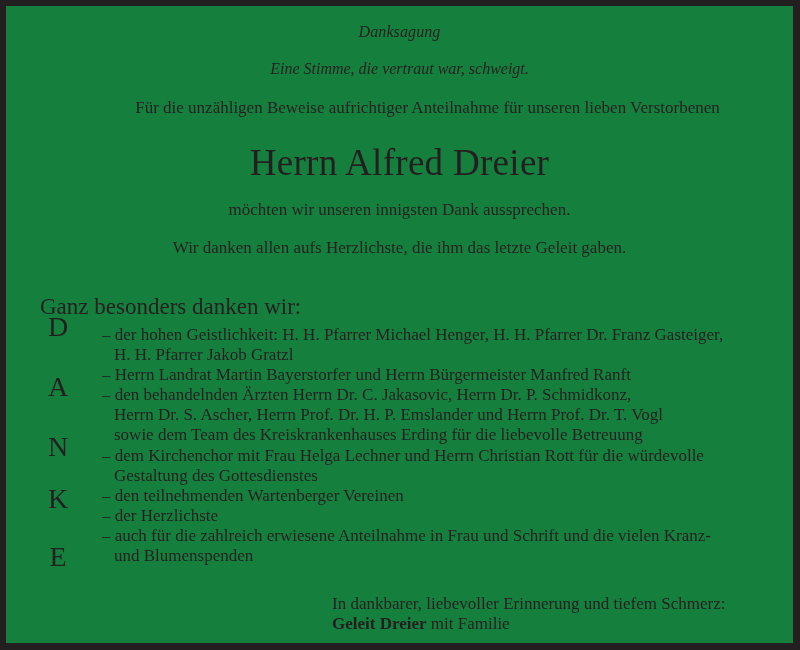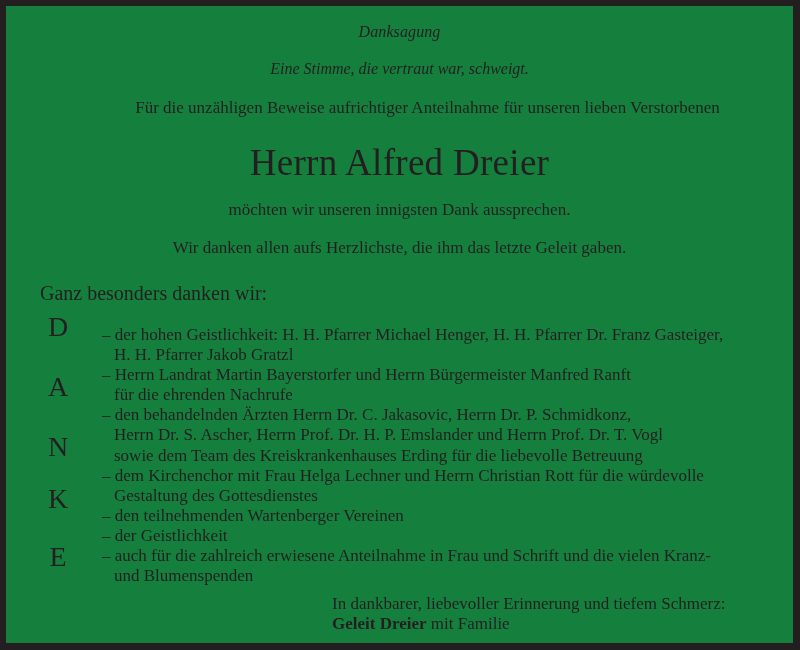--- a/index.html
+++ b/index.html
@@ -18,22 +18,22 @@
     background: #15803d;
   }
   .center { position: absolute; left: 0; width: 787px; text-align: center; white-space: nowrap; }
   .heading { top: 17px; font-size: 16px; font-style: italic; letter-spacing: 0.1px; }
   .motto { top: 54px; font-size: 16px; font-style: italic; }
   .intro { top: 92px; font-size: 17px; margin-left: 28px; }
   .name { top: 135px; font-size: 37px; letter-spacing: 0.3px; }
   .thanks { top: 194px; font-size: 17px; }
   .thanks2 { top: 232px; font-size: 17px; }
   .special {
-    position: absolute; left: 34px; top: 276px;
-    font-size: 20px; white-space: nowrap;
+    position: absolute; left: 34px; top: 288px;
+    font-size: 23px; white-space: nowrap;
   }
   .danke-letter {
     position: absolute; left: 34px; width: 36px; text-align: center;
     font-size: 28px; line-height: 30px;
   }
   .list {
     position: absolute; left: 84px; top: 307px;
     font-size: 17px; line-height: 20.1px;
     margin: 12px; padding: 0; list-style: none;
   }
@@ -61,28 +61,27 @@
   <div class="danke-letter" style="top:306px">D</div>
   <div class="danke-letter" style="top:366px">A</div>
   <div class="danke-letter" style="top:426px">N</div>
   <div class="danke-letter" style="top:478px">K</div>
   <div class="danke-letter" style="top:536px">E</div>
 
   <ul class="list">
     <li>– der hohen Geistlichkeit: H. H. Pfarrer Michael Henger, H. H. Pfarrer Dr. Franz Gasteiger,</li>
     <li class="cont">H. H. Pfarrer Jakob Gratzl</li>
     <li>– Herrn Landrat Martin Bayerstorfer und Herrn Bürgermeister Manfred Ranft</li>
-    <li class="cont">für die ehrenden Nachrufe</li>
     <li>– den behandelnden Ärzten Herrn Dr. C. Jakasovic, Herrn Dr. P. Schmidkonz,</li>
     <li class="cont">Herrn Dr. S. Ascher, Herrn Prof. Dr. H. P. Emslander und Herrn Prof. Dr. T. Vogl</li>
     <li class="cont">sowie dem Team des Kreiskrankenhauses Erding für die liebevolle Betreuung</li>
     <li>– dem Kirchenchor mit Frau Helga Lechner und Herrn Christian Rott für die würdevolle</li>
     <li class="cont">Gestaltung des Gottesdienstes</li>
     <li>– den teilnehmenden Wartenberger Vereinen</li>
-    <li>– der Geistlichkeit</li>
+    <li>– der Herzlichste</li>
     <li>– auch für die zahlreich erwiesene Anteilnahme in Frau und Schrift und die vielen Kranz-</li>
     <li class="cont">und Blumenspenden</li>
   </ul>
 
   <div class="closing">
     <div>In dankbarer, liebevoller Erinnerung und tiefem Schmerz:</div>
     <div><b>Geleit Dreier</b><span> mit Familie</span></div>
   </div>
 </div>
 

